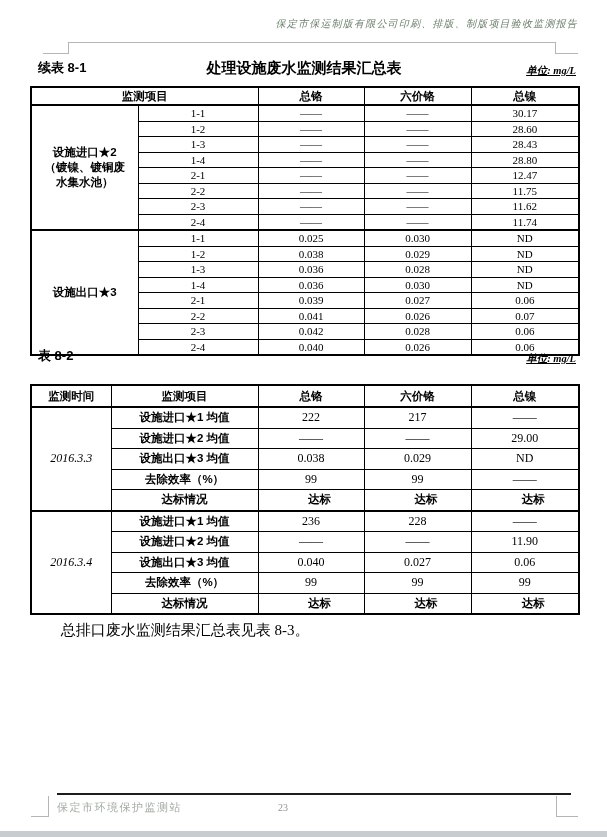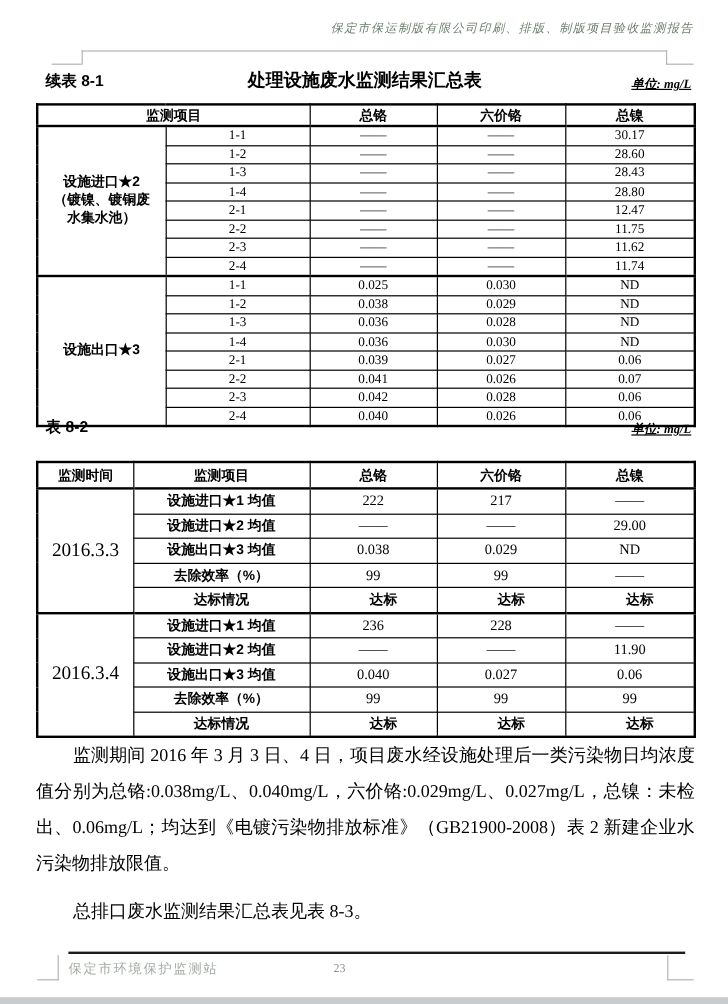--- a/index.html
+++ b/index.html
@@ -35,21 +35,21 @@
   .t1 thead th{height:16px;}
   .t1 td{height:14.5px;font-size:11px;line-height:1.1;}
   .t1 td.rowlabel{font-family:"Liberation Sans",sans-serif;font-weight:bold;font-size:11.5px;
           line-height:1.3;white-space:normal;}
   tr.group-start td{border-top:2px solid #000;}
 
   .t2{top:384px;}
   .t2 thead th{height:20px;}
   .t2 td{height:19.5px;font-size:12px;}
   .t2 td.rowlabel2{font-family:"Liberation Sans",sans-serif;font-weight:bold;font-size:11.5px;}
-  .t2 td.date{font-size:16px;}
+  .t2 td.date{font-size:12px;font-style:italic;}
   .t2 td.pass{font-family:"Liberation Sans",sans-serif;font-weight:bold;font-size:11.5px;padding-left:17px;}
 
   
   .bodytext{position:absolute;left:30px;top:615px;width:549px;font-size:15px;line-height:30px;
             text-align:justify;}
   .bodytext p{margin:0;text-indent:2.05em;}
   .bodytext p + p{margin-top:10px;}
 
   
   .footer-line{position:absolute;left:57px;top:793px;width:514px;height:2px;background:#1c1c1c;}
@@ -275,21 +275,20 @@
         <tr>
           <td class="rowlabel2">达标情况</td>
           <td class="pass">达标</td>
           <td class="pass">达标</td>
           <td class="pass">达标</td>
         </tr>
       </tbody>
   </table>
 
   <div class="bodytext">
-    <p>监测期间 2016 年 3 月 3 日、4 日，项目废水经设施处理后一类污染物日均浓度值分别为总铬:0.038mg/L、0.040mg/L，六价铬:0.029mg/L、0.027mg/L，总镍：未检出、0.06mg/L；均达到《电镀污染物排放标准》（GB21900-2008）表 2 新建企业水污染物排放限值。</p>
     <p>总排口废水监测结果汇总表见表 8-3。</p>
   </div>
 
   <div class="footer-line"></div>
   <div class="footer-org">保定市环境保护监测站</div>
   <div class="footer-page">23</div>
   <div class="mark" style="left:48px;top:796px;width:1px;height:21px;"></div>
   <div class="mark" style="left:31px;top:816px;width:18px;height:1px;"></div>
   <div class="mark" style="left:556px;top:796px;width:1px;height:21px;"></div>
   <div class="mark" style="left:556px;top:816px;width:22px;height:1px;"></div>

